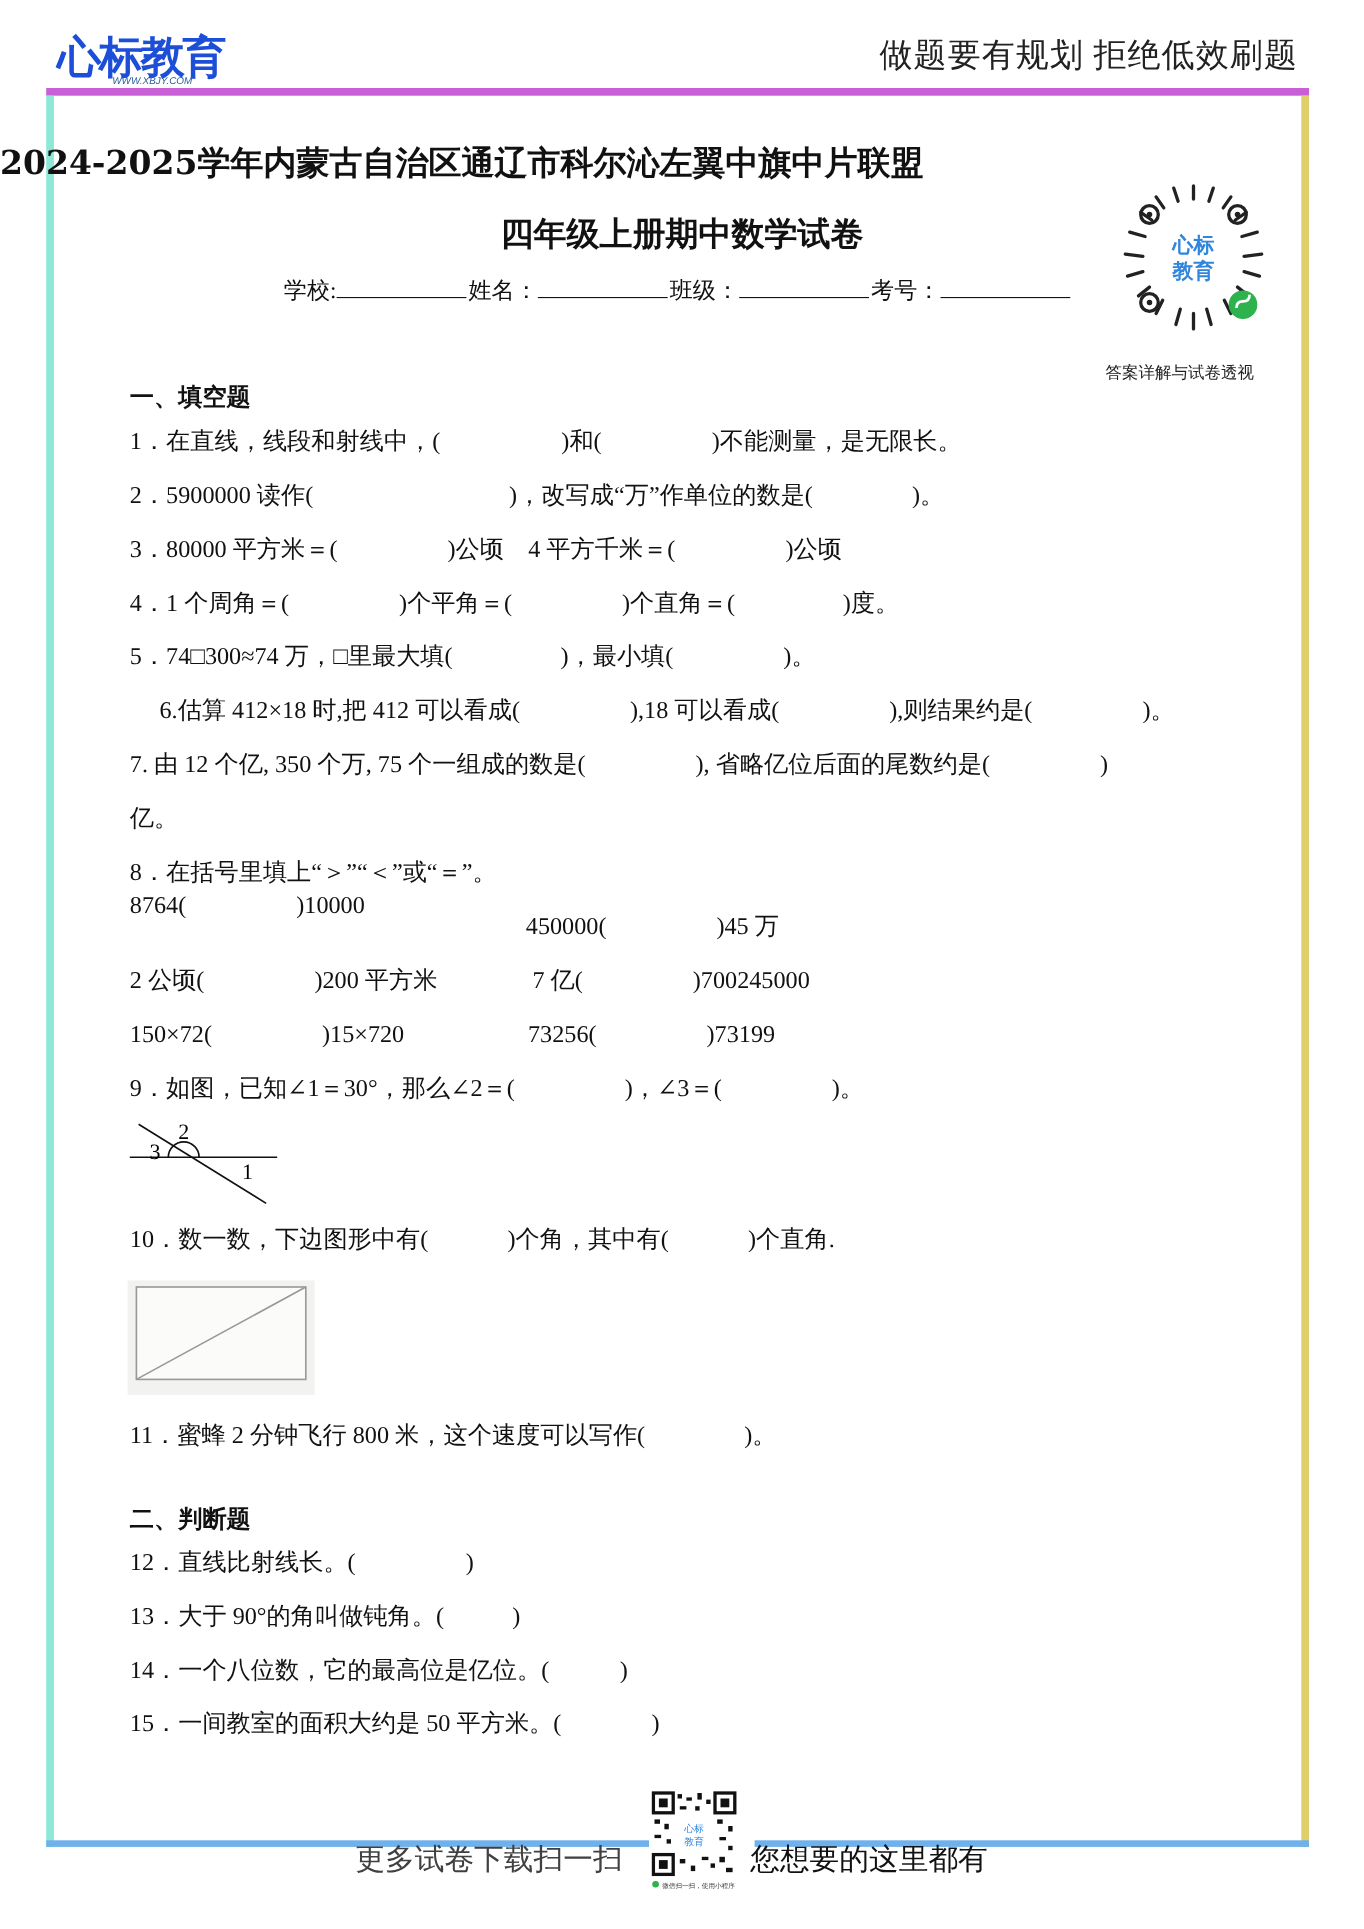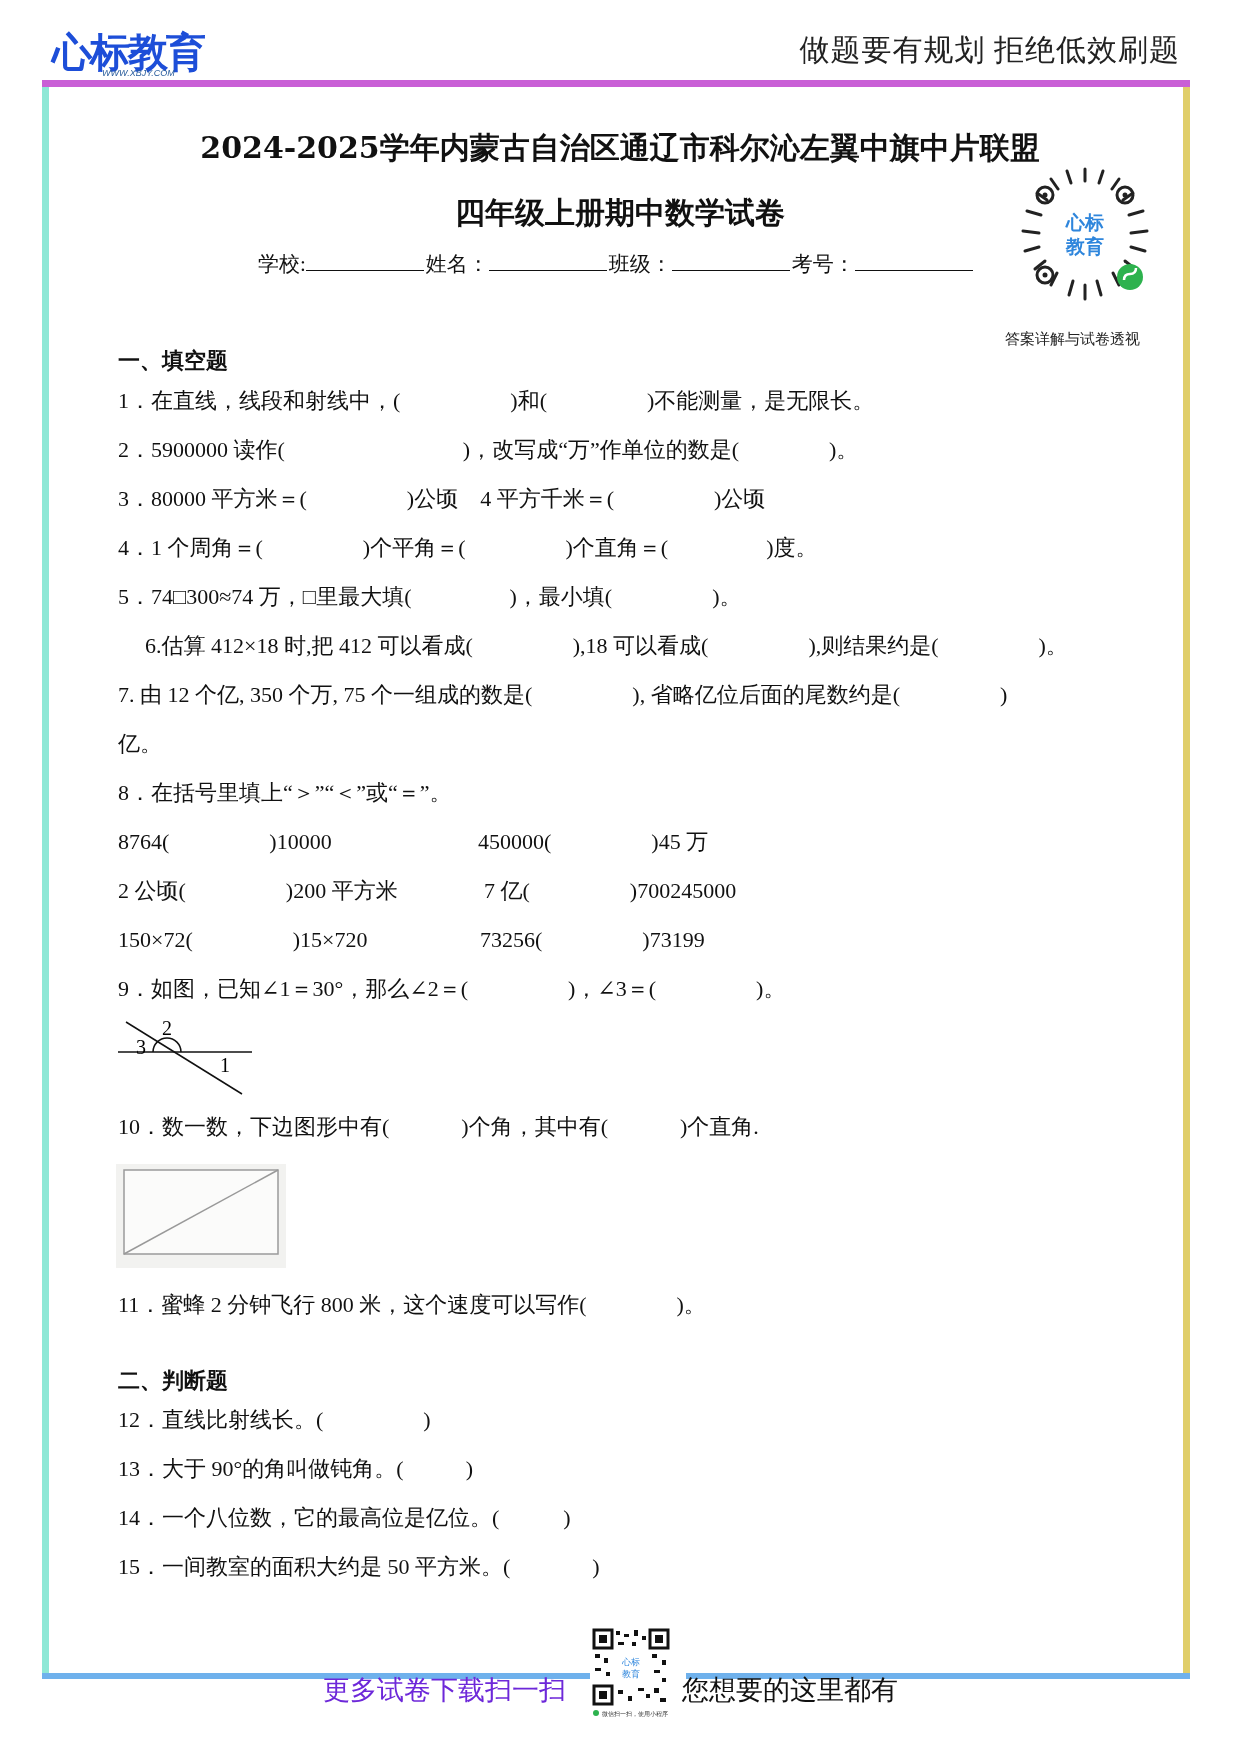--- a/index.html
+++ b/index.html
@@ -16,38 +16,38 @@
   .slogan { right:60px; top:30px; font-size:30px; color:#222; letter-spacing:1px; }
 
   
   .bar-top { left:42px; top:80px; width:1148px; height:7px; background:#c95fd6; }
   .bar-left { left:42px; top:87px; width:7px; height:1592px; background:#8ee8d6; }
   .bar-right { left:1183px; top:87px; width:7px; height:1592px; background:#e0ce6a; }
   .bar-bottom-l { left:42px; top:1673px; width:548px; height:6px; background:#6fb1ec; }
   .bar-bottom-r { left:686px; top:1673px; width:504px; height:6px; background:#6fb1ec; }
 
   
-  .title1 { left:0; width:1240px; top:128px; text-align:center; font-size:30px; font-weight:bold;
+  .title1 { left:0; width:1240px; top:128px; font-size:30px; font-weight:bold;
             font-family:"DejaVu Serif",serif; letter-spacing:0px; }
   .title2 { left:0; width:1240px; top:193px; text-align:center; font-size:30px; font-weight:bold;
             font-family:"DejaVu Serif",serif; }
   .info { left:258px; top:250px; font-size:21px; }
   .info span.blank { display:inline-block; border-bottom:1.5px solid #111; width:118px; height:18px; vertical-align:baseline; margin-right:2px; }
 
   
   .qr-mini { left:1015px; top:165px; width:140px; height:140px; }
   .qr-caption { left:1005px; top:330px; font-size:15px; font-family:"DejaVu Sans",sans-serif; color:#222; }
 
   
   .sec { left:118px; font-size:22px; font-weight:bold; font-family:"DejaVu Serif",serif; }
   .q { left:118px; font-size:22px; line-height:30px; white-space:pre; }
   .gap { display:inline-block; }
 
   
-  .foot-left { left:323px; top:1672px; font-size:27px; font-family:"DejaVu Sans",sans-serif; color:#6d28d9; }
+  .foot-left { left:323px; top:1672px; font-size:27px; font-family:"DejaVu Sans",sans-serif; color:#404040; }
   .foot-right { left:682px; top:1672px; font-size:27px; font-family:"DejaVu Sans",sans-serif; color:#111; }
   .qr-foot { left:592px; top:1628px; width:78px; height:90px; }
 </style>
 </head>
 <body>
 
 <div class="abs logo">
   <div class="logo-text">心标教育</div>
   <div class="logo-url">WWW.XBJY.COM</div>
 </div>
@@ -117,21 +117,21 @@
 
 <div class="abs q" style="top:582px;"><span>5．74□300≈74 万，□里最大填(</span><span class="gap" style="width:98px"></span><span>)，最小填(</span><span class="gap" style="width:100px"></span><span>)。</span></div>
 
 <div class="abs q" style="top:631px;margin-left:27px;"><span>6.估算 412×18 时,把 412 可以看成(</span><span class="gap" style="width:100px"></span><span>),18 可以看成(</span><span class="gap" style="width:100px"></span><span>),则结果约是(</span><span class="gap" style="width:100px"></span><span>)。</span></div>
 
 <div class="abs q" style="top:680px;"><span>7. 由 12 个亿, 350 个万, 75 个一组成的数是(</span><span class="gap" style="width:100px"></span><span>), 省略亿位后面的尾数约是(</span><span class="gap" style="width:100px"></span><span>)</span></div>
 <div class="abs q" style="top:729px;">亿。</div>
 
 <div class="abs q" style="top:778px;">8．在括号里填上“＞”“＜”或“＝”。</div>
 
-<div class="abs q" style="top:827px;"><span>8764(</span><span class="gap" style="width:100px"></span><span>)10000</span></div>
+<div class="abs q" style="top:808px;"><span>8764(</span><span class="gap" style="width:100px"></span><span>)10000</span></div>
 <div class="abs q" style="top:827px;left:478px;"><span>450000(</span><span class="gap" style="width:100px"></span><span>)45 万</span></div>
 
 <div class="abs q" style="top:876px;"><span>2 公顷(</span><span class="gap" style="width:100px"></span><span>)200 平方米</span></div>
 <div class="abs q" style="top:876px;left:484px;"><span>7 亿(</span><span class="gap" style="width:100px"></span><span>)700245000</span></div>
 
 <div class="abs q" style="top:925px;text-align:center;"><span>150×72(</span><span class="gap" style="width:100px"></span><span>)15×720</span></div>
 <div class="abs q" style="top:925px;left:480px;"><span>73256(</span><span class="gap" style="width:100px"></span><span>)73199</span></div>
 
 <div class="abs q" style="top:974px;"><span>9．如图，已知∠1＝30°，那么∠2＝(</span><span class="gap" style="width:100px"></span><span>)，∠3＝(</span><span class="gap" style="width:100px"></span><span>)。</span></div>
 

